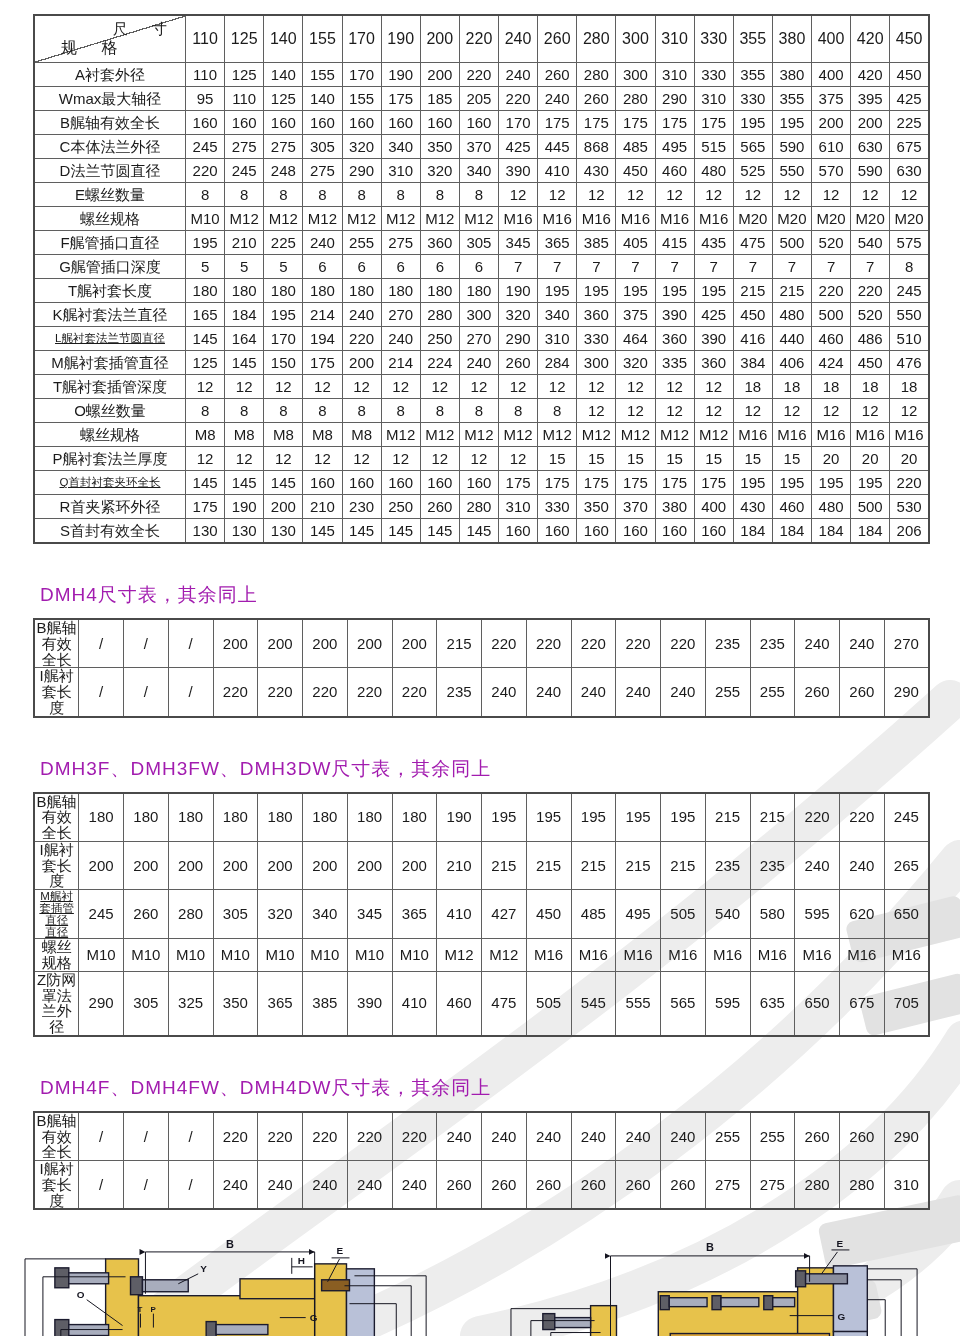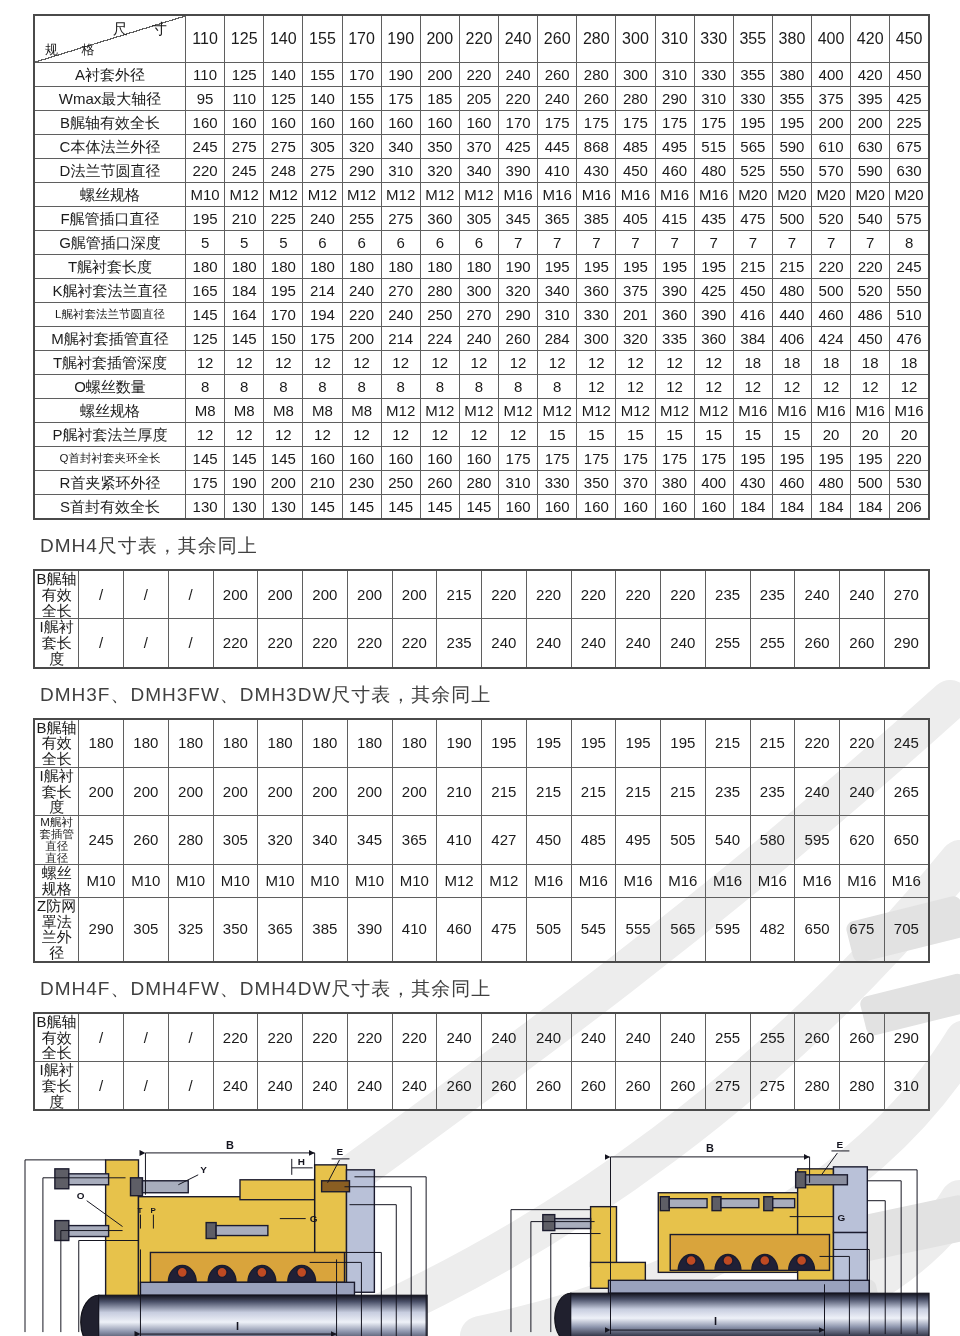--- a/index.html
+++ b/index.html
@@ -9,26 +9,26 @@
   .content{position:relative;z-index:1;}
   table.dim{border-collapse:collapse;table-layout:fixed;width:897px;margin-left:33px;
             border:2px solid #4a4a4a;}
   table.dim th,table.dim td{border:1.4px solid #5f5f5f;text-align:center;vertical-align:middle;
             padding:0;height:23px;font-size:15px;font-weight:400;line-height:1.05;color:#1b1b1b;
             overflow:hidden;}
   table.dim thead th{height:46px;font-size:16px;}
   th.corner{width:150px;position:relative;
             background:linear-gradient(to bottom right,transparent 49.4%,#5f5f5f 49.4%,#5f5f5f 50.8%,transparent 50.8%);}
   .corner-top{position:absolute;top:5px;right:8px;font-size:15px;letter-spacing:10px;}
-  .corner-bottom{position:absolute;bottom:5px;left:10px;font-size:13px;letter-spacing:10px;}
+  .corner-bottom{position:absolute;bottom:5px;left:26px;font-size:16px;letter-spacing:10px;}
   th.row-label{font-size:15px;white-space:pre-line;}
-  th.row-label.small{font-size:11.5px;}
+  th.row-label.small{font-size:11.5px;text-decoration:underline;}
   table.t-main{margin-top:14px;}
   .t-dmh3 tbody tr:nth-child(3) th,.t-dmh3 tbody tr:nth-child(3) td{height:42px;}
-  .sec-title{font-size:19px;font-weight:500;margin:13px 0 10px 40px;letter-spacing:1px;color:#404040;}
+  .sec-title{font-size:19px;font-weight:500;margin:38px 0 10px 40px;letter-spacing:1px;color:#a21caf;}
   .figs{display:flex;margin-top:24px;}
   .fig{width:480px;text-align:center;}
   svg.drawing{width:468px;height:214px;display:block;margin:0 auto;}
   text.dimlbl{font-family:"Liberation Sans",sans-serif;font-weight:700;fill:#14141f;}
 </style>
 </head>
 <body>
 
 <svg class="watermark" viewBox="0 0 960 1336">
   <g fill="none" stroke="#ededed" stroke-width="40" stroke-linecap="round">
@@ -180,20 +180,42 @@
           <td>450</td>
           <td>460</td>
           <td>480</td>
           <td>525</td>
           <td>550</td>
           <td>570</td>
           <td>590</td>
           <td>630</td>
         </tr>
         <tr>
+          <th class="row-label">E螺丝数量</th>
+          <td>8</td>
+          <td>8</td>
+          <td>8</td>
+          <td>8</td>
+          <td>8</td>
+          <td>8</td>
+          <td>8</td>
+          <td>8</td>
+          <td>12</td>
+          <td>12</td>
+          <td>12</td>
+          <td>12</td>
+          <td>12</td>
+          <td>12</td>
+          <td>12</td>
+          <td>12</td>
+          <td>12</td>
+          <td>12</td>
+          <td>12</td>
+        </tr>
+        <tr>
           <th class="row-label">螺丝规格</th>
           <td>M10</td>
           <td>M12</td>
           <td>M12</td>
           <td>M12</td>
           <td>M12</td>
           <td>M12</td>
           <td>M12</td>
           <td>M12</td>
           <td>M16</td>
@@ -302,21 +324,21 @@
           <td>164</td>
           <td>170</td>
           <td>194</td>
           <td>220</td>
           <td>240</td>
           <td>250</td>
           <td>270</td>
           <td>290</td>
           <td>310</td>
           <td>330</td>
-          <td>201</td>
+          <td>464</td>
           <td>360</td>
           <td>390</td>
           <td>416</td>
           <td>440</td>
           <td>460</td>
           <td>486</td>
           <td>510</td>
         </tr>
         <tr>
           <th class="row-label">M艉衬套插管直径</th>
@@ -649,21 +671,21 @@
           <td>385</td>
           <td>390</td>
           <td>410</td>
           <td>460</td>
           <td>475</td>
           <td>505</td>
           <td>545</td>
           <td>555</td>
           <td>565</td>
           <td>595</td>
-          <td>482</td>
+          <td>635</td>
           <td>650</td>
           <td>675</td>
           <td>705</td>
         </tr>
       </tbody>
   </table>
 
   <div class="sec-title">DMH4F、DMH4FW、DMH4DW尺寸表，其余同上</div>
   <table class="dim">
     <tbody>

